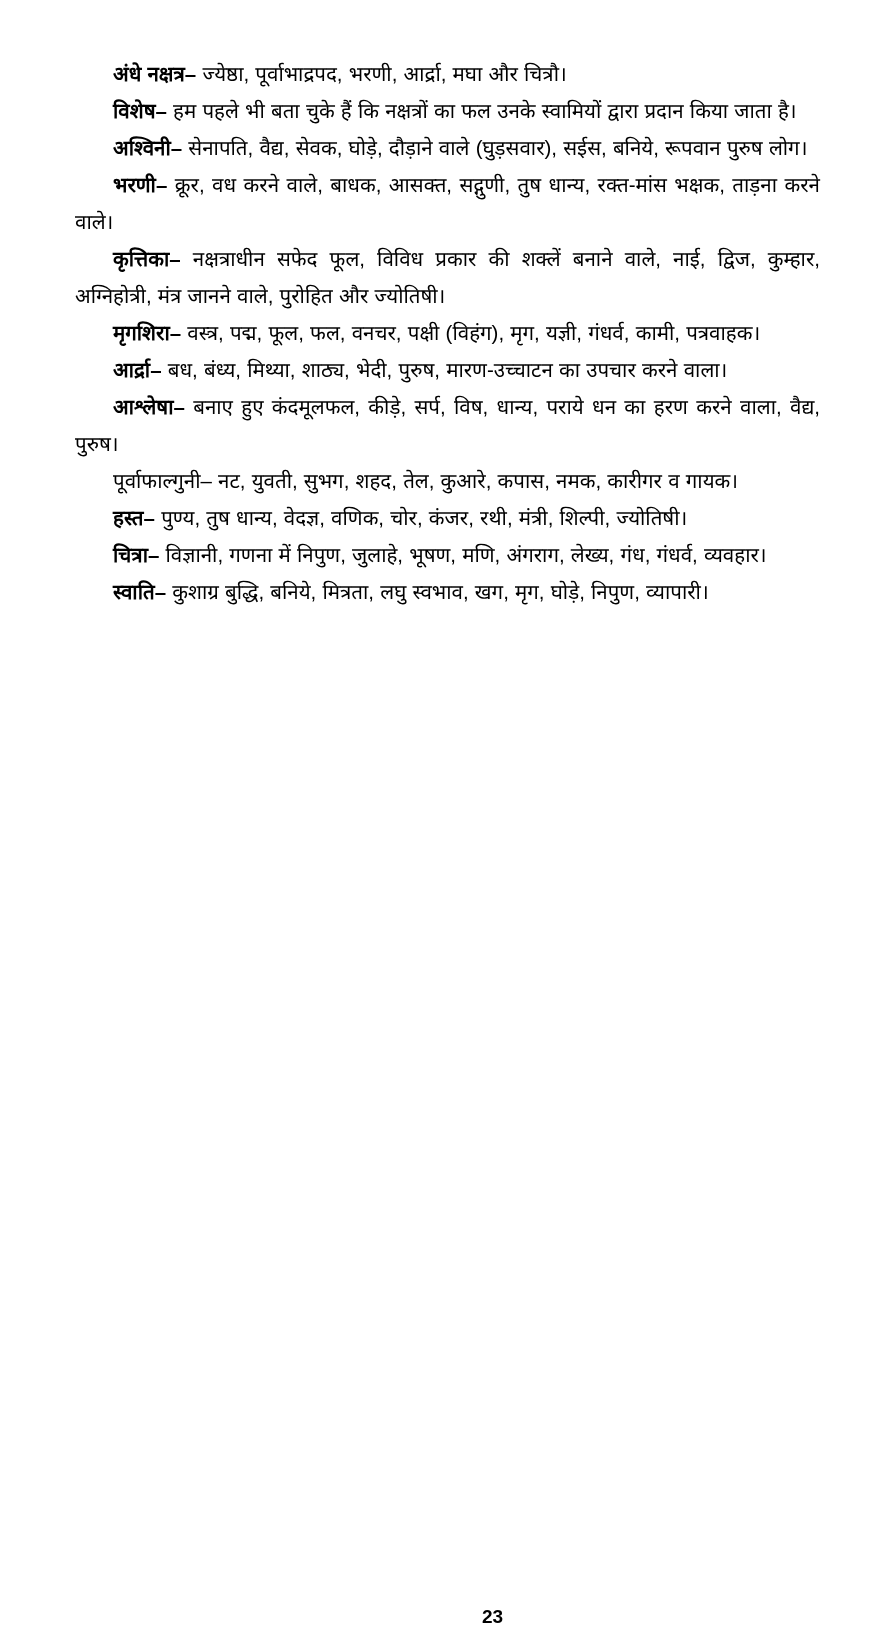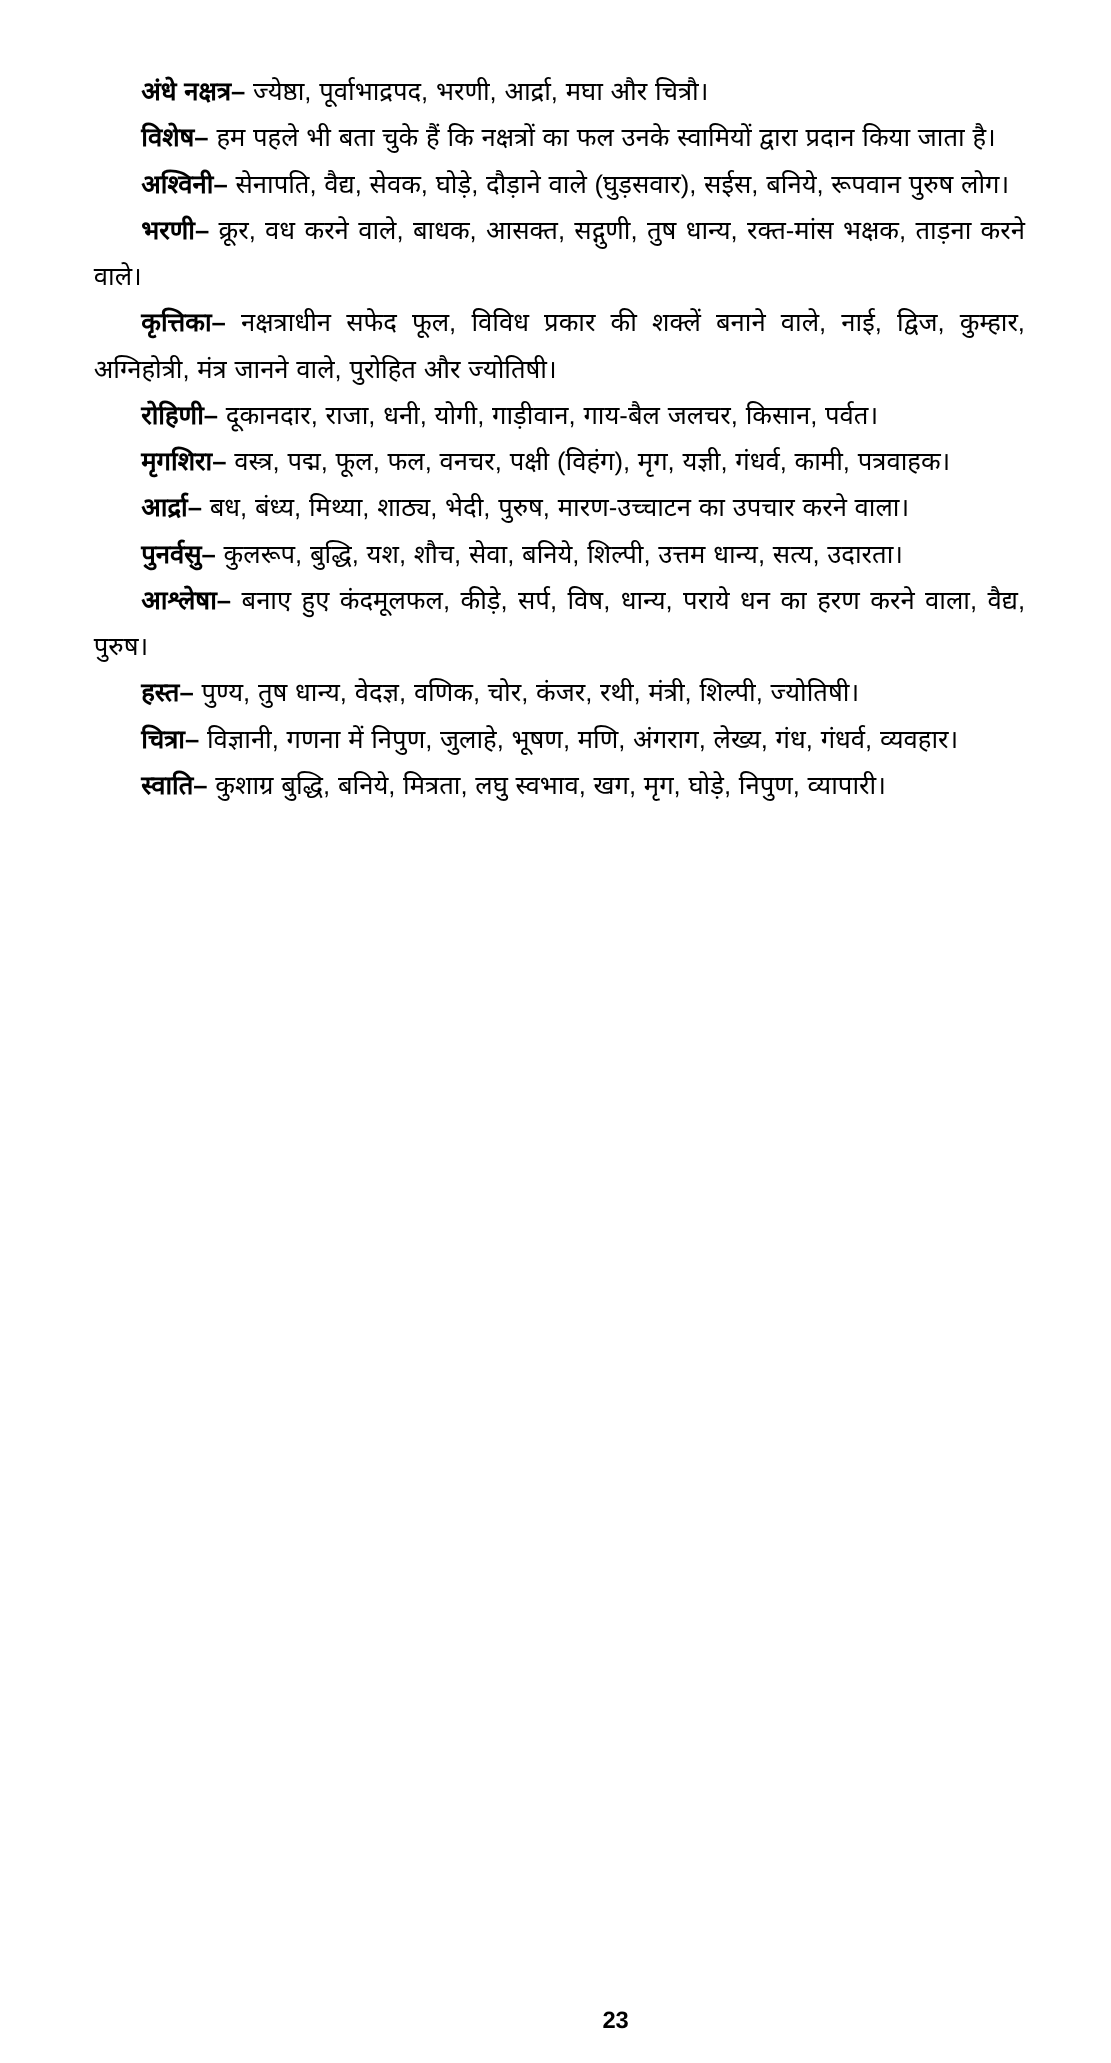--- a/index.html
+++ b/index.html
@@ -76,33 +76,30 @@
     <p class="para">
       <span class="term">अश्विनी–</span><span> सेनापति, वैद्य, सेवक, घोड़े, दौड़ाने वाले (घुड़सवार), सईस, बनिये, रूपवान पुरुष लोग।</span>
     </p>
     <p class="para">
       <span class="term">भरणी–</span><span> क्रूर, वध करने वाले, बाधक, आसक्त, सद्गुणी, तुष धान्य, रक्त-मांस भक्षक, ताड़ना करने वाले।</span>
     </p>
     <p class="para">
       <span class="term">कृत्तिका–</span><span> नक्षत्राधीन सफेद फूल, विविध प्रकार की शक्लें बनाने वाले, नाई, द्विज, कुम्हार, अग्निहोत्री, मंत्र जानने वाले, पुरोहित और ज्योतिषी।</span>
     </p>
     <p class="para">
-      <span class="term">रोहिणी–</span><span> दूकानदार, राजा, धनी, योगी, गाड़ीवान, गाय-बैल जलचर, किसान, पर्वत।</span>
-    </p>
-    <p class="para">
       <span class="term">मृगशिरा–</span><span> वस्त्र, पद्म, फूल, फल, वनचर, पक्षी (विहंग), मृग, यज्ञी, गंधर्व, कामी, पत्रवाहक।</span>
     </p>
     <p class="para">
       <span class="term">आर्द्रा–</span><span> बध, बंध्य, मिथ्या, शाठ्य, भेदी, पुरुष, मारण-उच्चाटन का उपचार करने वाला।</span>
     </p>
     <p class="para">
-      <span class="term">पुनर्वसु–</span><span> कुलरूप, बुद्धि, यश, शौच, सेवा, बनिये, शिल्पी, उत्तम धान्य, सत्य, उदारता।</span>
+      <span class="term">आश्लेषा–</span><span> बनाए हुए कंदमूलफल, कीड़े, सर्प, विष, धान्य, पराये धन का हरण करने वाला, वैद्य, पुरुष।</span>
     </p>
     <p class="para">
-      <span class="term">आश्लेषा–</span><span> बनाए हुए कंदमूलफल, कीड़े, सर्प, विष, धान्य, पराये धन का हरण करने वाला, वैद्य, पुरुष।</span>
+      <span>पूर्वाफाल्गुनी–</span><span> नट, युवती, सुभग, शहद, तेल, कुआरे, कपास, नमक, कारीगर व गायक।</span>
     </p>
     <p class="para">
       <span class="term">हस्त–</span><span> पुण्य, तुष धान्य, वेदज्ञ, वणिक, चोर, कंजर, रथी, मंत्री, शिल्पी, ज्योतिषी।</span>
     </p>
     <p class="para">
       <span class="term">चित्रा–</span><span> विज्ञानी, गणना में निपुण, जुलाहे, भूषण, मणि, अंगराग, लेख्य, गंध, गंधर्व, व्यवहार।</span>
     </p>
     <p class="para">
       <span class="term">स्वाति–</span><span> कुशाग्र बुद्धि, बनिये, मित्रता, लघु स्वभाव, खग, मृग, घोड़े, निपुण, व्यापारी।</span>
     </p>

